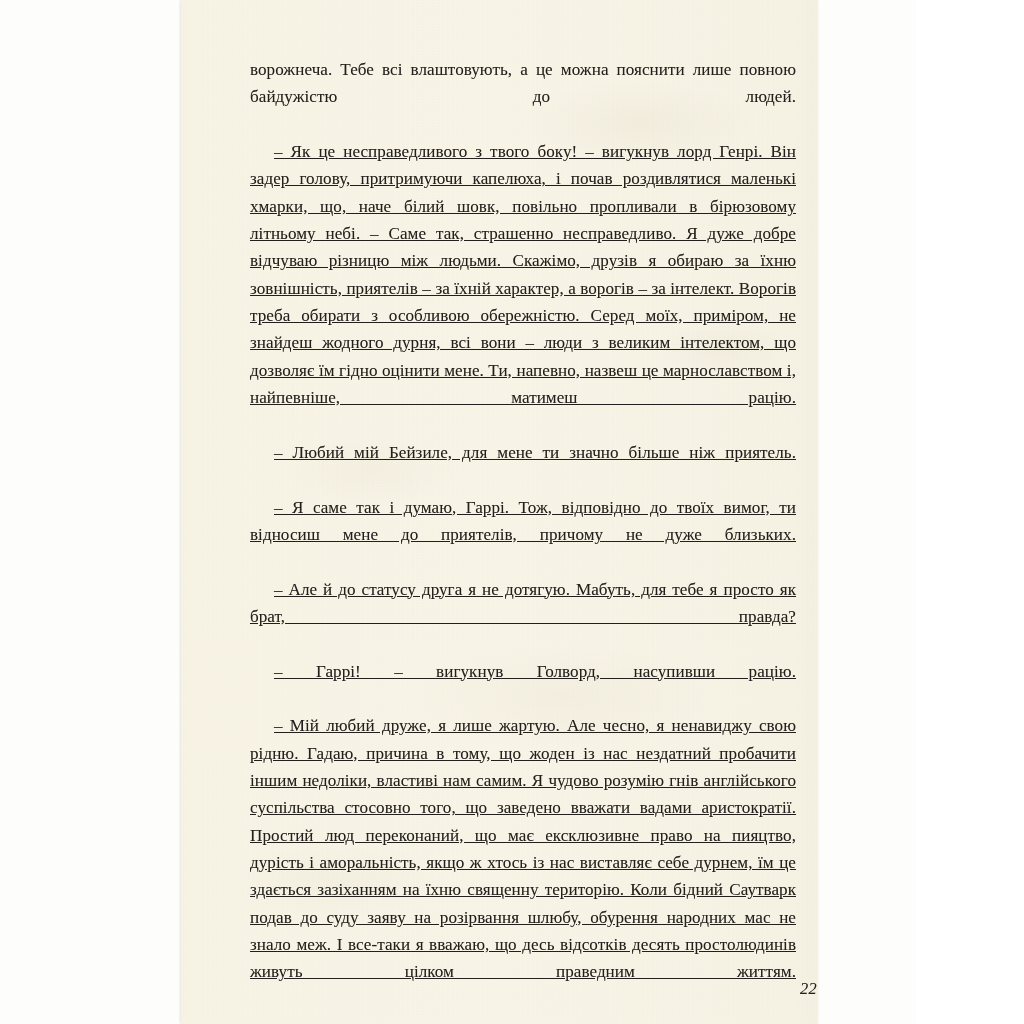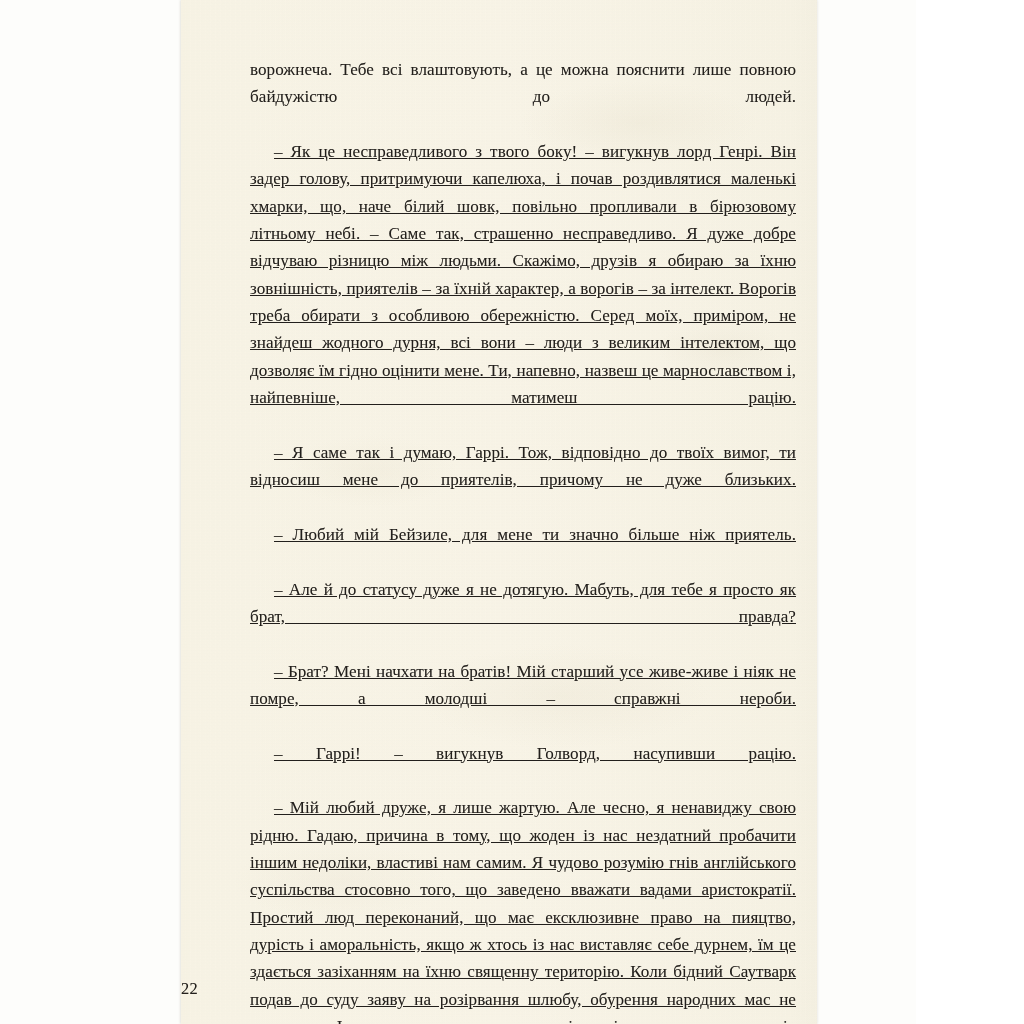--- a/index.html
+++ b/index.html
@@ -115,24 +115,25 @@
     display: inline-block;
     width: 100%;
   }
 
   
   #folio {
     position: absolute;
     left: 181px;
     top: 979px;
     width: 636px;
-    text-align: left;
+    text-align: right;
     font-size: 16.4px;
     color: #23201d;
     letter-spacing: 0.3px;
+    font-style: italic;
   }
 
   
   #textblock, #folio {
     text-shadow: 0 0 0.55px rgba(40,36,30,0.30);
   }
 </style>
 </head>
 <body>
 
@@ -141,24 +142,23 @@
   <div id="bed"></div>
 
   <div id="page">
     <div id="grain"></div>
     <div id="blotch"></div>
   </div>
 
   <div id="textblock">
     <p>ворожнеча. Тебе всі влаштовують, а це можна пояснити лише повною байдужістю до людей.</p>
     <p class="indent">– Як це несправедливого з твого боку! – вигукнув лорд Генрі. Він задер голову, притримуючи капелюха, і почав роздивлятися маленькі хмарки, що, наче білий шовк, повільно пропливали в бірюзовому літньому небі. – Саме так, страшенно несправедливо. Я дуже добре відчуваю різницю між людьми. Скажімо, друзів я обираю за їхню зовнішність, приятелів – за їхній характер, а ворогів – за інтелект. Ворогів треба обирати з особливою обережністю. Серед моїх, приміром, не знайдеш жодного дурня, всі вони – люди з великим інтелектом, що дозволяє їм гідно оцінити мене. Ти, напевно, назвеш це марнославством і, найпевніше, матимеш рацію.</p>
+    <p class="indent">– Любий мій Бейзиле, для мене ти значно більше ніж приятель.</p>
     <p class="indent">– Я саме так і думаю, Гаррі. Тож, відповідно до твоїх вимог, ти відносиш мене до приятелів, причому не дуже близьких.</p>
-    <p class="indent">– Любий мій Бейзиле, для мене ти значно більше ніж приятель.</p>
-    <p class="indent">– Але й до статусу дуже я не дотягую. Мабуть, для тебе я просто як брат, правда?</p>
-    <p class="indent">– Брат? Мені начхати на братів! Мій старший усе живе-живе і ніяк не помре, а молодші – справжні нероби.</p>
+    <p class="indent">– Але й до статусу друга я не дотягую. Мабуть, для тебе я просто як брат, правда?</p>
     <p class="indent">– Гаррі! – вигукнув Голворд, насупивши рацію.</p>
     <p class="indent">– Мій любий друже, я лише жартую. Але чесно, я ненавиджу свою рідню. Гадаю, причина в тому, що жоден із нас нездатний пробачити іншим недоліки, властиві нам самим. Я чудово розумію гнів англійського суспільства стосовно того, що заведено вважати вадами аристократії. Простий люд переконаний, що має ексклюзивне право на пияцтво, дурість і аморальність, якщо ж хтось із нас виставляє себе дурнем, їм це здається зазіханням на їхню священну територію. Коли бідний Саутварк подав до суду заяву на розірвання шлюбу, обурення народних мас не знало меж. І все-таки я вважаю, що десь відсотків десять простолюдинів живуть цілком праведним життям.</p>
 
   </div>
 
   <div id="folio">22</div>
 
 </div>
 
 </body></html>

